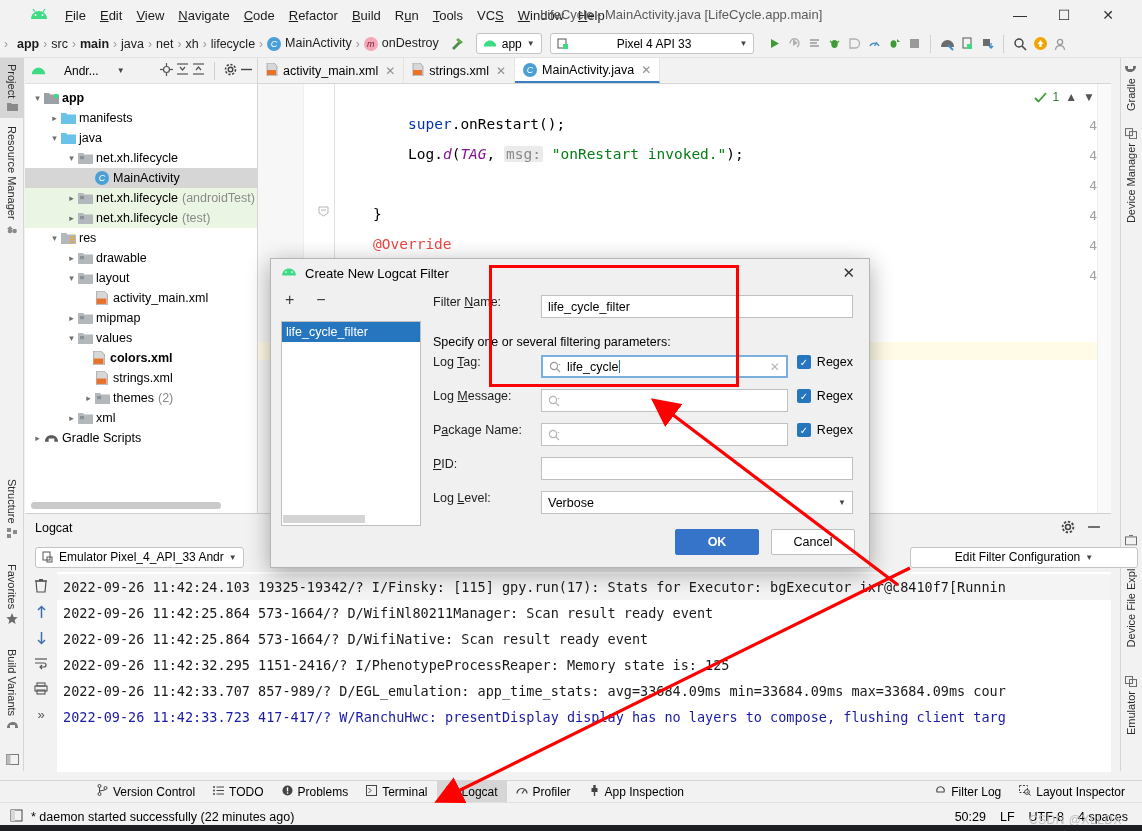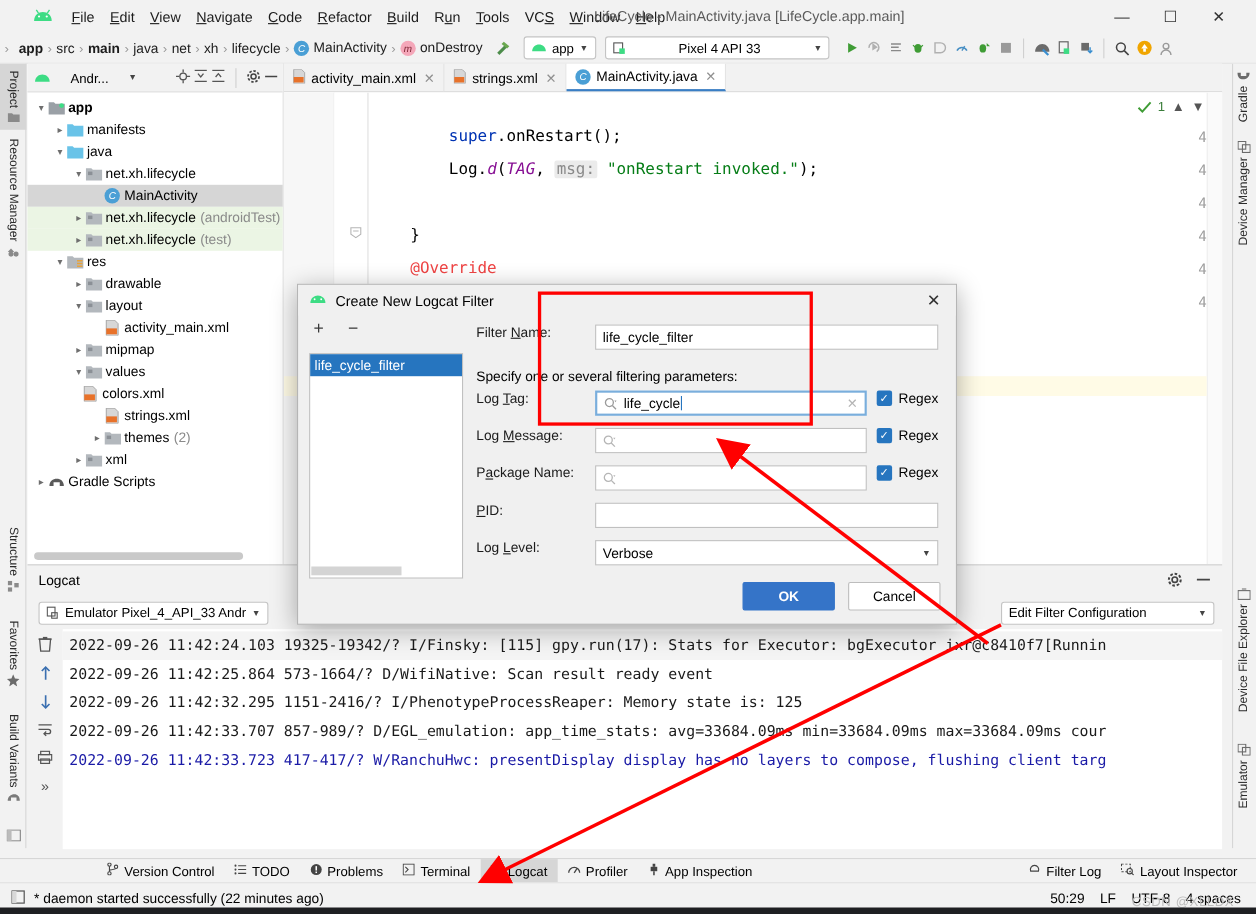--- a/index.html
+++ b/index.html
@@ -720,21 +720,21 @@
         <div class="trow" style="padding-left: 40px;">
           <span class="arrow">▾</span>
           <span class="fico" style="display: inline-flex; align-items: center;">
             <svg width="15" height="13" viewBox="0 0 15 13">
               <path d="M0 1 h5 l1.4 1.4 H15 V12 H0 Z" fill="#b3b8bd"></path>
               <rect x="2" y="4" width="4" height="3.2" fill="#8b9096"></rect>
             </svg>
           </span>
           <span class="tlabel">values</span>
         </div>
-        <div class="trow" style="padding-left: 37px;">
+        <div class="trow" style="padding-left: 54px; font-weight: bold;">
           <span class="arrow"></span>
           <span class="fico" style="display: inline-flex; align-items: center;">
             <svg width="14" height="14" viewBox="0 0 12 13">
               <path d="M1 0 h7 l3 3 v10 H1 Z" fill="#d7d7d7" stroke="#9a9a9a" stroke-width=".7"></path>
               <rect x="1" y="7" width="9" height="5" fill="#e8722a"></rect>
             </svg>
           </span>
           <span class="tlabel">colors.xml</span>
         </div>
         <div class="trow" style="padding-left: 57px;">
@@ -879,21 +879,21 @@
     </div>
     <div class="lc-toolbar">
       <span class="combo">
         <svg width="12" height="12" viewBox="0 0 12 12">
             <rect x="1" y="1" width="7" height="8" fill="none" stroke="#555" stroke-width="1"></rect>
             <rect x="5" y="6" width="5" height="5" fill="none" stroke="#555" stroke-width="1"></rect>
           </svg>
         <span>Emulator Pixel_4_API_33 Andr</span>
         <span class="caret">▼</span>
       </span>
-      <span class="combo" style="position:absolute; left:885px; width:194px; justify-content:space-between;">
+      <span class="combo" style="position:absolute; left:885px; width:228px; justify-content:center;">
         <span>Edit Filter Configuration</span>
         <span class="caret">▼</span>
       </span>
     </div>
     <div class="lc-left-icons">
       <span>
         <svg width="14" height="15" viewBox="0 0 14 15">
             <path d="M2 3 h10 l-1 11 H3 Z" fill="none" stroke="#555" stroke-width="1.2"></path>
             <line x1="1" y1="3" x2="13" y2="3" stroke="#555" stroke-width="1.3"></line>
             <rect x="5" y="1" width="4" height="2" fill="#555"></rect>
@@ -921,20 +921,21 @@
         <svg width="14" height="13" viewBox="0 0 14 13">
             <rect x="3" y="1" width="8" height="3" fill="none" stroke="#555" stroke-width="1.1"></rect>
             <rect x="1" y="4" width="12" height="5" fill="none" stroke="#555" stroke-width="1.1"></rect>
             <rect x="3" y="8" width="8" height="4" fill="none" stroke="#555" stroke-width="1.1"></rect>
           </svg>
       </span>
       <span style="font-size:13px;color:#555;">»</span>
     </div>
     <div class="lc-output" id="logout">
         <div class="logline log-black alt">2022-09-26 11:42:24.103 19325-19342/? I/Finsky: [115] gpy.run(17): Stats for Executor: bgExecutor ixr@c8410f7[Runnin</div>
+        <div class="logline log-black">2022-09-26 11:42:25.864 573-1664/? D/WifiNl80211Manager: Scan result ready event</div>
         <div class="logline log-black">2022-09-26 11:42:25.864 573-1664/? D/WifiNative: Scan result ready event</div>
         <div class="logline log-black">2022-09-26 11:42:32.295 1151-2416/? I/PhenotypeProcessReaper: Memory state is: 125</div>
         <div class="logline log-black">2022-09-26 11:42:33.707 857-989/? D/EGL_emulation: app_time_stats: avg=33684.09ms min=33684.09ms max=33684.09ms cour</div>
         <div class="logline log-blue">2022-09-26 11:42:33.723 417-417/? W/RanchuHwc: presentDisplay display has no layers to compose, flushing client targ</div>
       </div>
   </div>
 
   <div class="statusbar-tabs">
     <span style="width:88px;"></span>
     <span class="sbt">

